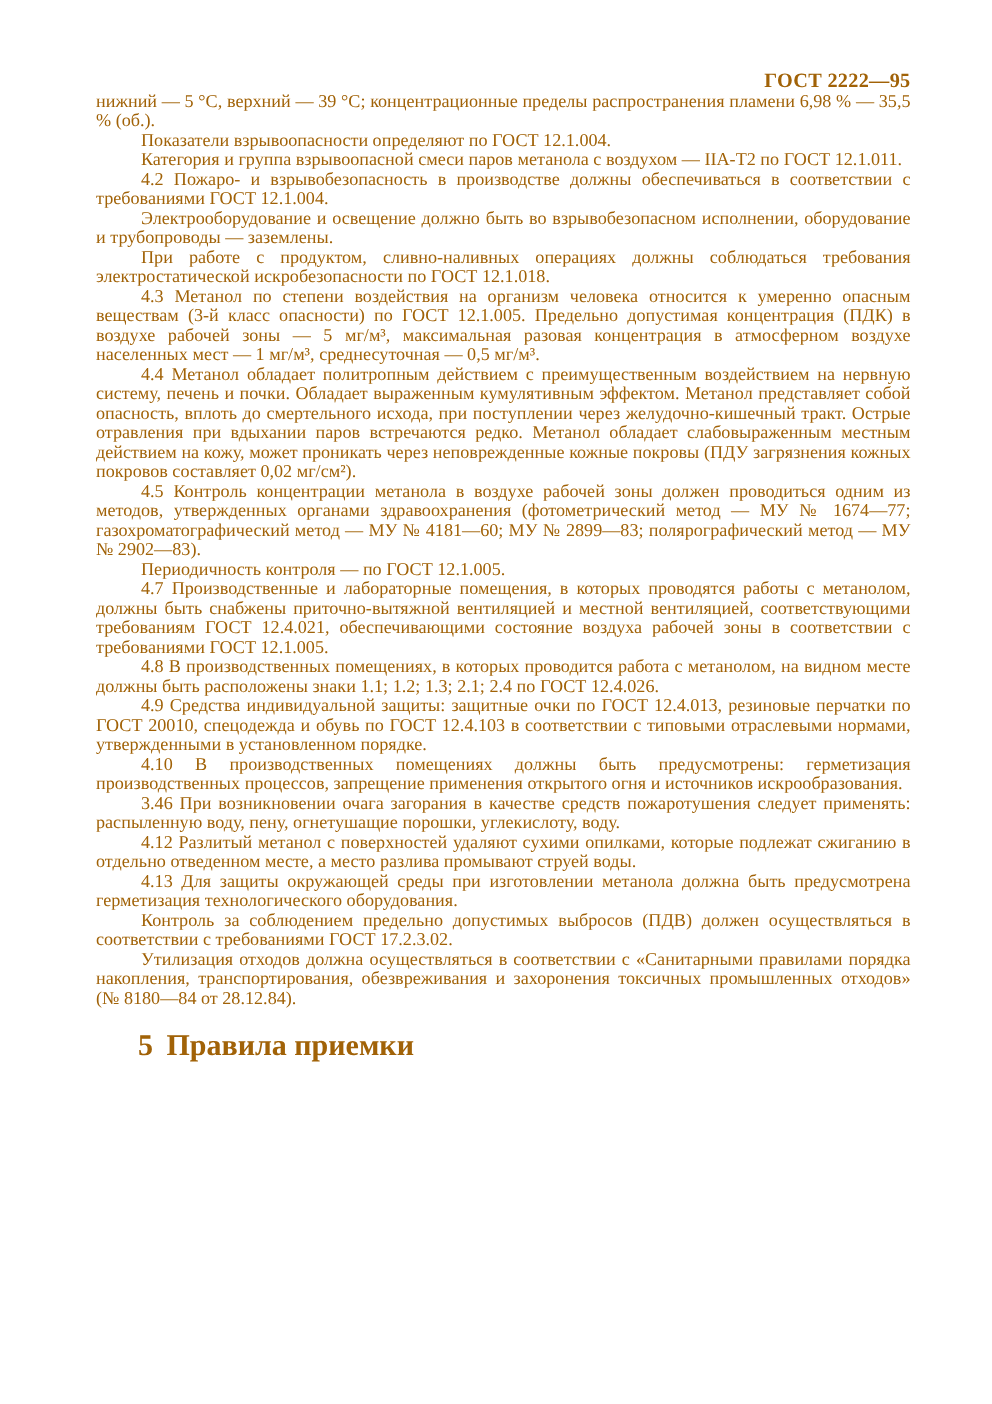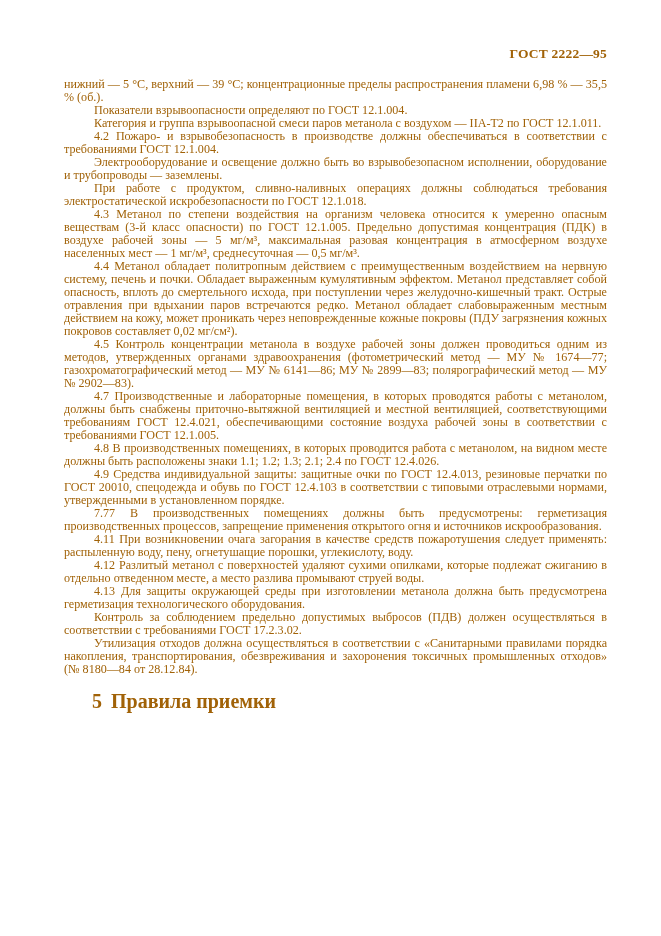--- a/index.html
+++ b/index.html
@@ -22,21 +22,21 @@
     left: 64px;
     width: 543px;
     text-align: right;
     font-weight: bold;
     font-size: 13.5px;
     letter-spacing: 0.2px;
     white-space: nowrap;
   }
   .text-block {
     position: absolute;
-    top: 78px;
+    top: 61px;
     left: 64px;
     width: 543px;
     font-size: 12.1px;
     line-height: 13px;
     text-align: justify;
   }
   .text-block p {
     margin: 0;
     padding: 0;
     text-indent: 30px;
@@ -73,26 +73,27 @@
 
   <div class="text-block">
     <p class="continued">нижний — 5 °С, верхний — 39 °С; концентрационные пределы распространения пламени 6,98 % — 35,5 % (об.).</p>
     <p>Показатели взрывоопасности определяют по ГОСТ 12.1.004.</p>
     <p>Категория и группа взрывоопасной смеси паров метанола с воздухом — IIА-Т2 по ГОСТ 12.1.011.</p>
     <p>4.2 Пожаро- и взрывобезопасность в производстве должны обеспечиваться в соответствии с требованиями ГОСТ 12.1.004.</p>
     <p>Электрооборудование и освещение должно быть во взрывобезопасном исполнении, оборудование и трубопроводы — заземлены.</p>
     <p>При работе с продуктом, сливно-наливных операциях должны соблюдаться требования электростатической искробезопасности по ГОСТ 12.1.018.</p>
     <p>4.3 Метанол по степени воздействия на организм человека относится к умеренно опасным веществам (3-й класс опасности) по ГОСТ 12.1.005. Предельно допустимая концентрация (ПДК) в воздухе рабочей зоны — 5 мг/м³, максимальная разовая концентрация в атмосферном воздухе населенных мест — 1 мг/м³, среднесуточная — 0,5 мг/м³.</p>
     <p>4.4 Метанол обладает политропным действием с преимущественным воздействием на нервную систему, печень и почки. Обладает выраженным кумулятивным эффектом. Метанол представляет собой опасность, вплоть до смертельного исхода, при поступлении через желудочно-кишечный тракт. Острые отравления при вдыхании паров встречаются редко. Метанол обладает слабовыраженным местным действием на кожу, может проникать через неповрежденные кожные покровы (ПДУ загрязнения кожных покровов составляет 0,02 мг/см²).</p>
-    <p>4.5 Контроль концентрации метанола в воздухе рабочей зоны должен проводиться одним из методов, утвержденных органами здравоохранения (фотометрический метод — МУ № 1674—77; газохроматографический метод — МУ № 6141—86; МУ № 2899—83; полярографический метод — МУ № 2902—83).</p>
+    <p>4.5 Контроль концентрации метанола в воздухе рабочей зоны должен проводиться одним из методов, утвержденных органами здравоохранения (фотометрический метод — МУ № 1674—77; газохроматографический метод — МУ № 4181—60; МУ № 2899—83; полярографический метод — МУ № 2902—83).</p>
+    <p>Периодичность контроля — по ГОСТ 12.1.005.</p>
     <p>4.7 Производственные и лабораторные помещения, в которых проводятся работы с метанолом, должны быть снабжены приточно-вытяжной вентиляцией и местной вентиляцией, соответствующими требованиям ГОСТ 12.4.021, обеспечивающими состояние воздуха рабочей зоны в соответствии с требованиями ГОСТ 12.1.005.</p>
     <p>4.8 В производственных помещениях, в которых проводится работа с метанолом, на видном месте должны быть расположены знаки 1.1; 1.2; 1.3; 2.1; 2.4 по ГОСТ 12.4.026.</p>
     <p>4.9 Средства индивидуальной защиты: защитные очки по ГОСТ 12.4.013, резиновые перчатки по ГОСТ 20010, спецодежда и обувь по ГОСТ 12.4.103 в соответствии с типовыми отраслевыми нормами, утвержденными в установленном порядке.</p>
-    <p>7.77 В производственных помещениях должны быть предусмотрены: герметизация производственных процессов, запрещение применения открытого огня и источников искрообразования.</p>
-    <p>4.11 При возникновении очага загорания в качестве средств пожаротушения следует применять: распыленную воду, пену, огнетушащие порошки, углекислоту, воду.</p>
+    <p>4.10 В производственных помещениях должны быть предусмотрены: герметизация производственных процессов, запрещение применения открытого огня и источников искрообразования.</p>
+    <p>3.46 При возникновении очага загорания в качестве средств пожаротушения следует применять: распыленную воду, пену, огнетушащие порошки, углекислоту, воду.</p>
     <p>4.12 Разлитый метанол с поверхностей удаляют сухими опилками, которые подлежат сжиганию в отдельно отведенном месте, а место разлива промывают струей воды.</p>
     <p>4.13 Для защиты окружающей среды при изготовлении метанола должна быть предусмотрена герметизация технологического оборудования.</p>
     <p>Контроль за соблюдением предельно допустимых выбросов (ПДВ) должен осуществляться в соответствии с требованиями ГОСТ 17.2.3.02.</p>
     <p>Утилизация отходов должна осуществляться в соответствии с «Санитарными правилами порядка накопления, транспортирования, обезвреживания и захоронения токсичных промышленных отходов» (№ 8180—84 от 28.12.84).</p>
 
     <h2 class="section-heading">
       <span class="sec-num">5</span><span>Правила приемки</span>
     </h2>
   </div>
 

